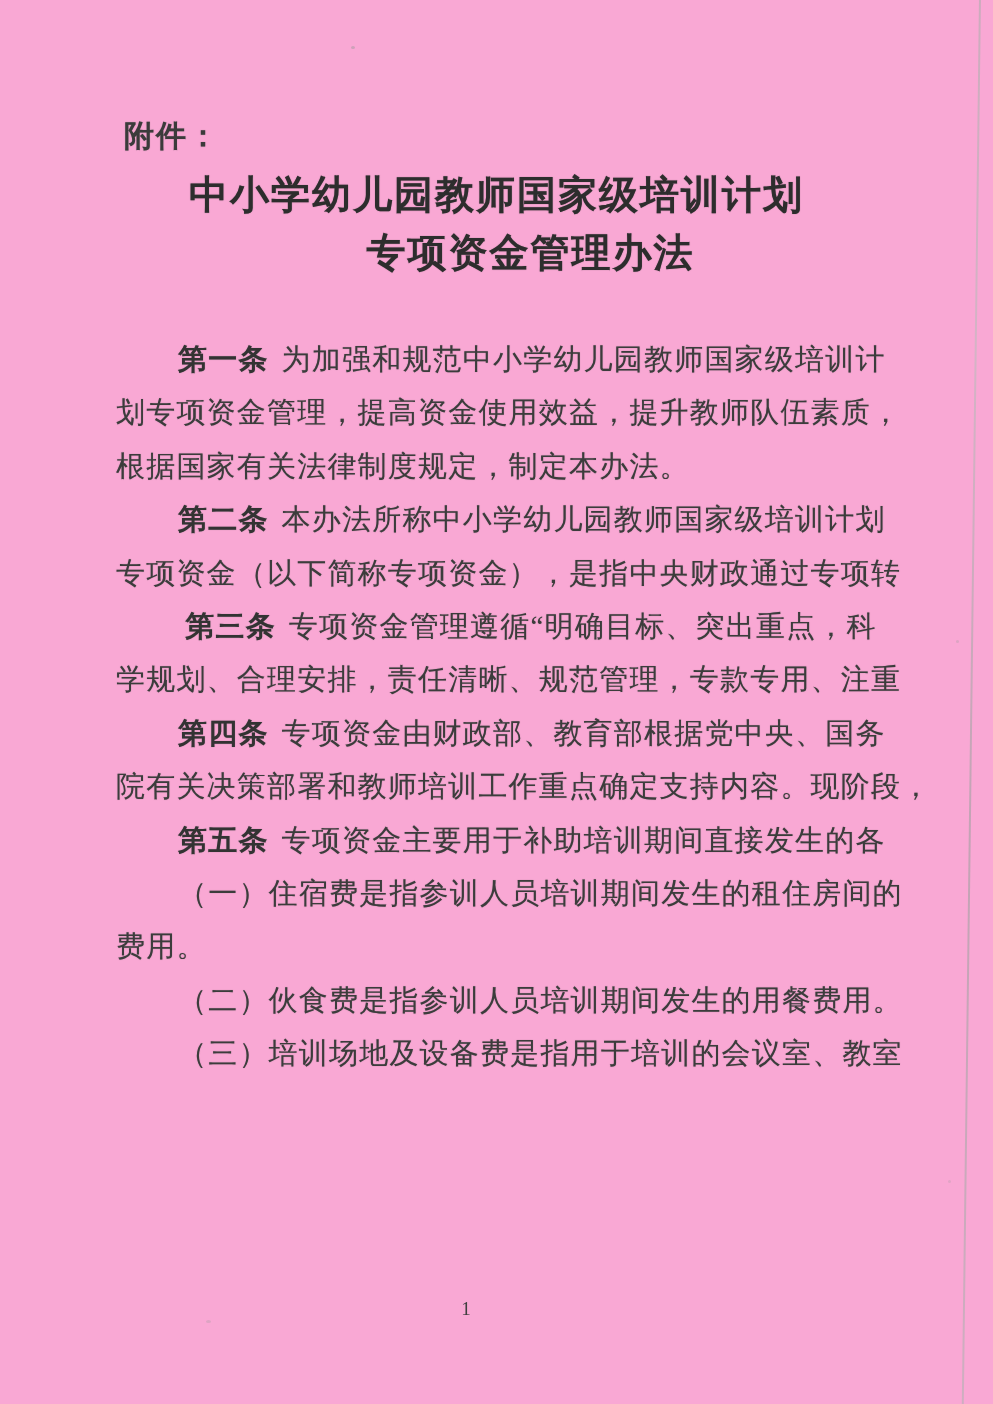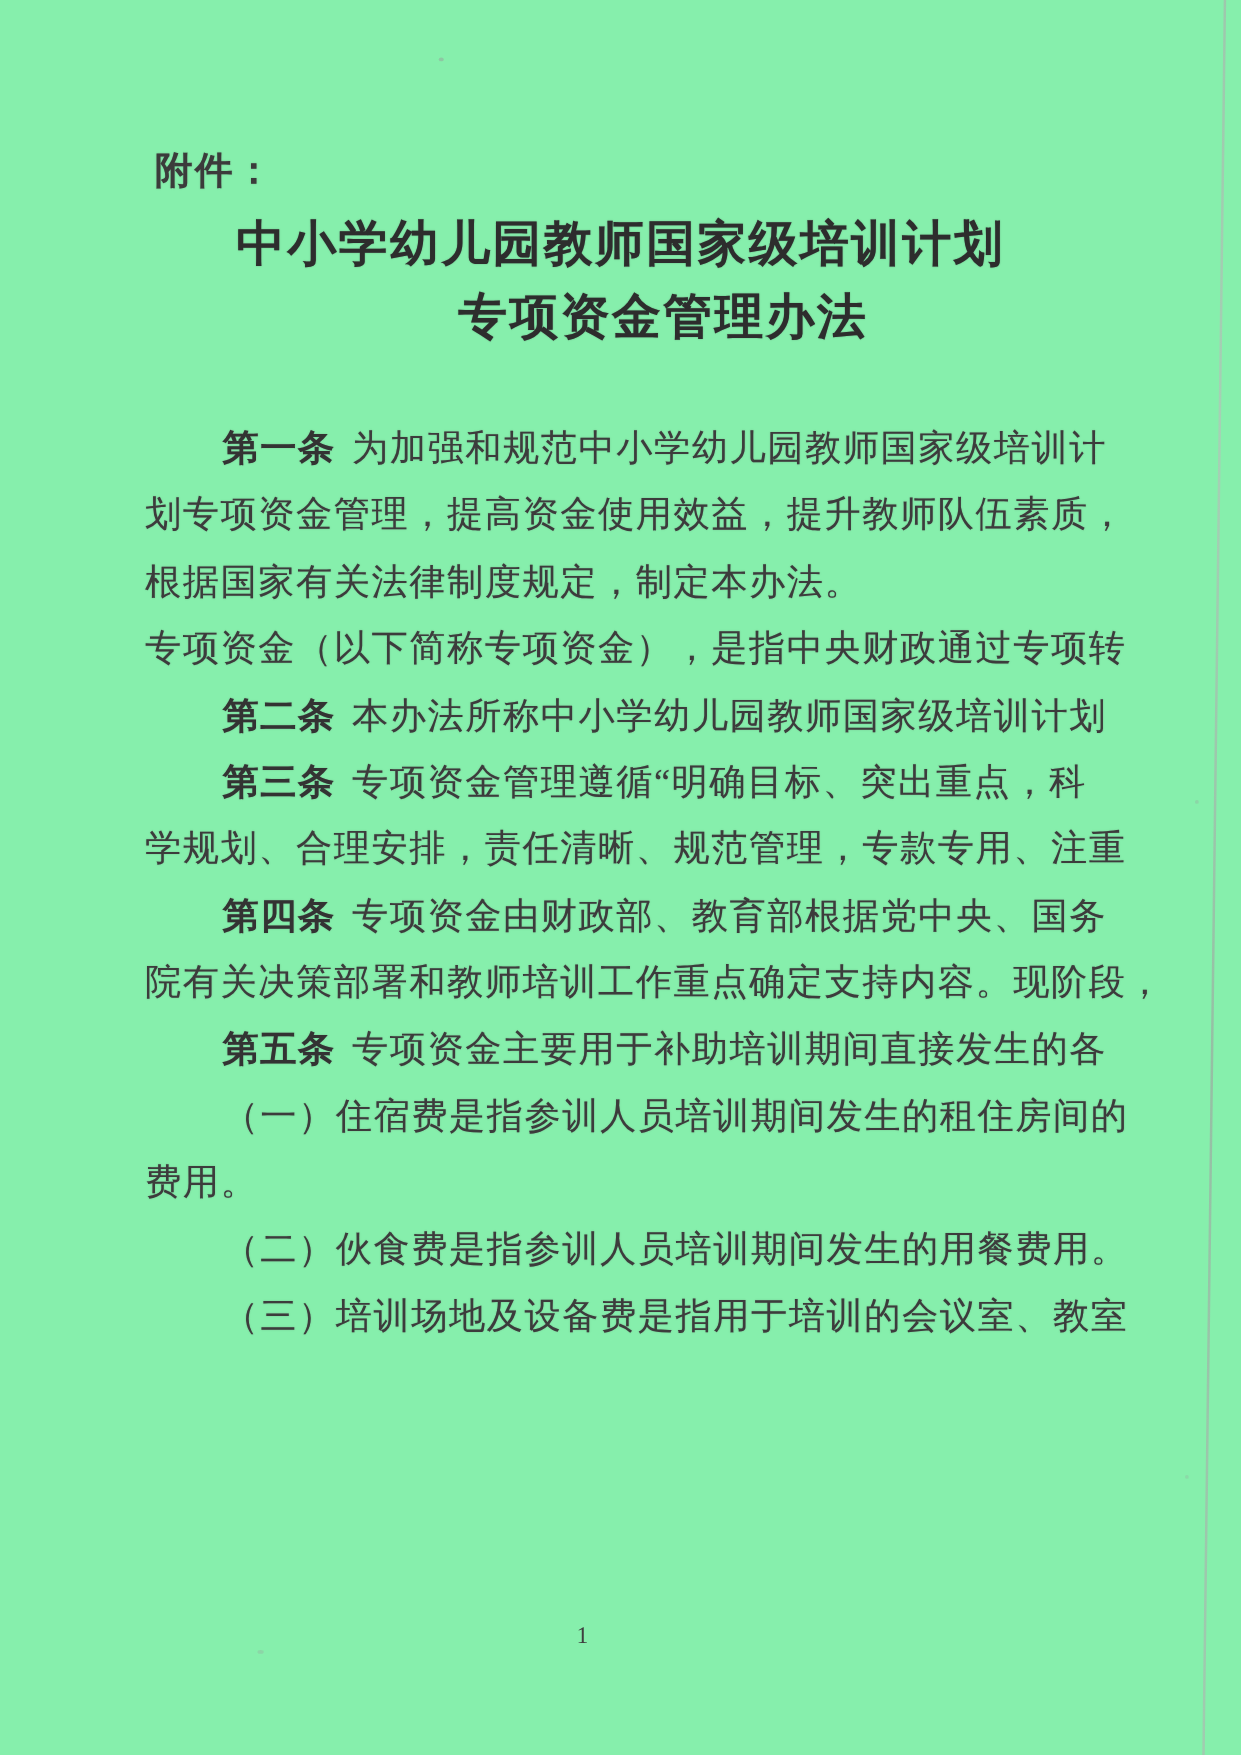--- a/index.html
+++ b/index.html
@@ -5,21 +5,21 @@
   html,body { margin:0; padding:0; }
   body {
     width:993px; height:1404px;
     background:#ffffff;
     position:relative;
     font-family:"Liberation Serif","DejaVu Serif",serif;
     overflow:hidden;
   }
   .page {
     position:absolute; inset:0;
-    background:#86efac;
+    background:#f9a8d4;
     overflow:hidden;
   }
   .attachment {
     position:absolute; left:124px; top:116px;
     font-size:30px; font-weight:bold;
     color:#3b3b3b; letter-spacing:2px;
     text-shadow:0 0 1px rgba(80,80,80,.55);
   }
   .doc-title {
     position:absolute; left:0; width:100%;
@@ -36,21 +36,21 @@
     position:absolute; left:116px; top:333px; width:768px;
     font-size:29px;
     color:#3c3c3c;
     text-shadow:0 0 1px rgba(90,90,90,.55);
   }
   .line {
     height:53.4px; line-height:53.4px;
     white-space:nowrap;
     letter-spacing:1.2px;
   }
-  .line.indent { padding-left:62px; }
+  .line.indent { padding-left:62px;text-align:center; }
   .term {
     font-weight:bold;
     margin-right:13px;
     color:#333333;
   }
   .term:empty { display:none; }
   .pagenum {
     position:absolute; left:448px; top:1298px; width:36px;
     text-align:center;
     font-size:19px; color:#3f3f3f;
@@ -81,22 +81,22 @@
 
   <div class="attachment">附件：</div>
 
   <div class="doc-title line1">中小学幼儿园教师国家级培训计划</div>
   <div class="doc-title line2">专项资金管理办法</div>
 
   <div class="body-text">
     <div class="line indent"><span class="term">第一条</span><span>为加强和规范中小学幼儿园教师国家级培训计</span></div>
     <div class="line"><span>划专项资金管理，提高资金使用效益，提升教师队伍素质，</span></div>
     <div class="line"><span>根据国家有关法律制度规定，制定本办法。</span></div>
+    <div class="line indent"><span class="term">第二条</span><span>本办法所称中小学幼儿园教师国家级培训计划</span></div>
     <div class="line"><span>专项资金（以下简称专项资金），是指中央财政通过专项转</span></div>
-    <div class="line indent"><span class="term">第二条</span><span>本办法所称中小学幼儿园教师国家级培训计划</span></div>
     <div class="line indent"><span class="term">第三条</span><span>专项资金管理遵循“明确目标、突出重点，科</span></div>
     <div class="line"><span>学规划、合理安排，责任清晰、规范管理，专款专用、注重</span></div>
     <div class="line indent"><span class="term">第四条</span><span>专项资金由财政部、教育部根据党中央、国务</span></div>
     <div class="line"><span>院有关决策部署和教师培训工作重点确定支持内容。现阶段，</span></div>
     <div class="line indent"><span class="term">第五条</span><span>专项资金主要用于补助培训期间直接发生的各</span></div>
     <div class="line indent"><span>（一）住宿费是指参训人员培训期间发生的租住房间的</span></div>
     <div class="line"><span>费用。</span></div>
     <div class="line indent"><span>（二）伙食费是指参训人员培训期间发生的用餐费用。</span></div>
     <div class="line indent"><span>（三）培训场地及设备费是指用于培训的会议室、教室</span></div>
   </div>

